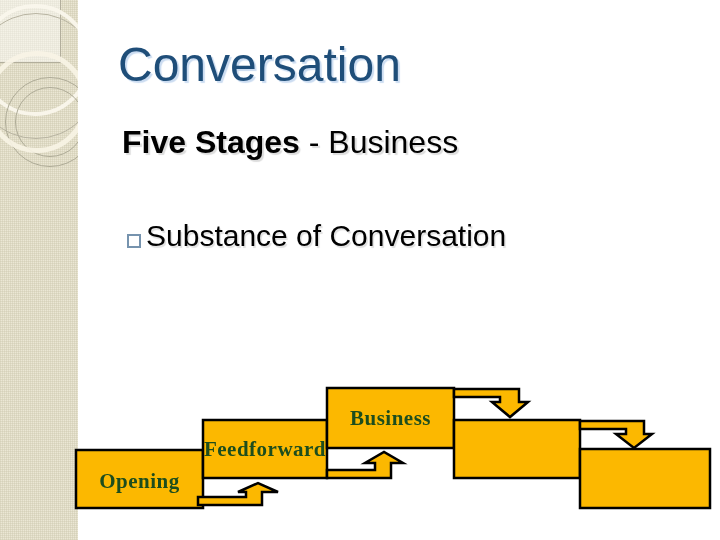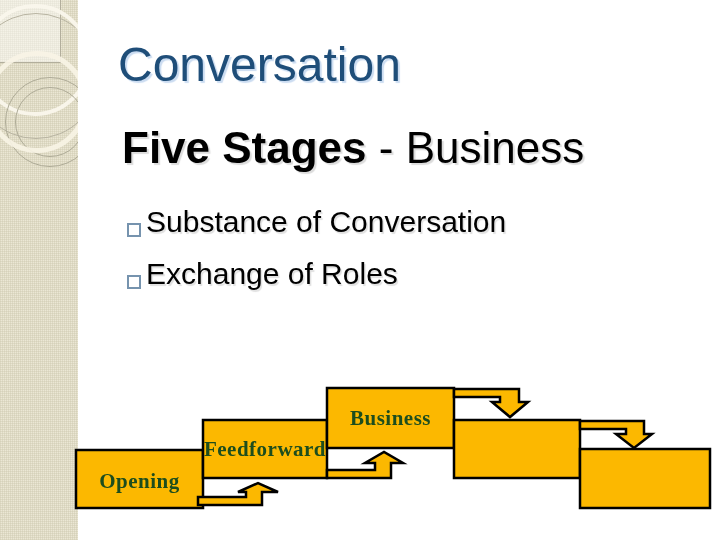--- a/index.html
+++ b/index.html
@@ -21,25 +21,25 @@
   .ring-gray-large{left:-27px;top:13px;width:124px;height:124px;border:1px solid #b8b4a2;}
   .ring-cream-1{left:-21px;top:4px;width:104px;height:104px;border:4px solid rgba(250,247,236,0.95);}
   .ring-gray-outer{left:5px;top:77px;width:88px;height:88px;border:1px solid #aeab97;}
   .ring-gray-inner{left:15px;top:87px;width:68px;height:68px;border:1px solid #aeab97;}
   .ring-cream-2{left:-14px;top:51px;width:92px;height:92px;border:5px solid rgba(248,244,229,0.9);}
 
   
   .title{position:absolute;left:118px;top:41px;margin:0;
     font-size:48px;font-weight:400;color:#1f4e79;line-height:1;
     text-shadow:2px 2px 1px #cbdcf1;}
-  .subtitle{position:absolute;left:122px;top:126px;font-size:44px;color:#000;
+  .subtitle{position:absolute;left:122px;top:126px;font-size:32px;color:#000;
     line-height:1;text-shadow:2px 2px 1px #dcdcdc;}
   .subtitle .b{font-weight:700;}
   .bullets{position:absolute;left:127px;top:184px;}
-  .bullet-row{display:flex;align-items:flex-end;height:52.5px;}
+  .bullet-row{display:flex;align-items:center;height:52.5px;margin-top:24px;}
   .bullet-sq{width:10px;height:10px;border:2px solid #7693ae;background:#fff;
     margin:13px 5px 0 0;flex:0 0 auto;}
   .bullet-text{font-size:30px;color:#000;line-height:1;padding-top:3px;
     text-shadow:1.5px 1.5px 1px #e0e0e0;}
 
   
   .diagram{position:absolute;left:60px;top:380px;width:660px;height:140px;}
   .step-rect{fill:#fcb800;stroke:#000;stroke-width:2.5;}
   .arrow{fill:#fcb800;stroke:#000;stroke-width:2.5;stroke-linejoin:miter;}
   .step-label{font-family:"Liberation Serif",serif;font-weight:700;font-size:21px;
@@ -63,24 +63,20 @@
 
   <div class="subtitle">
     <span class="b">Five Stages</span><span> - Business</span>
   </div>
 
   <div class="bullets">
     <div class="bullet-row">
       <span class="bullet-sq"></span>
       <span class="bullet-text">Substance of Conversation</span>
     </div>
-    <div class="bullet-row">
-      <span class="bullet-sq"></span>
-      <span class="bullet-text">Exchange of Roles</span>
-    </div>
   </div>
 
   <svg class="diagram" viewBox="60 380 660 140">
 
     <rect class="step-rect" x="76" y="450" width="127" height="58"></rect>
     <rect class="step-rect" x="203" y="420" width="124" height="58"></rect>
     <rect class="step-rect" x="327" y="388" width="127" height="60"></rect>
     <rect class="step-rect" x="454" y="420" width="126" height="58"></rect>
     <rect class="step-rect" x="580" y="449" width="130" height="59"></rect>
 

